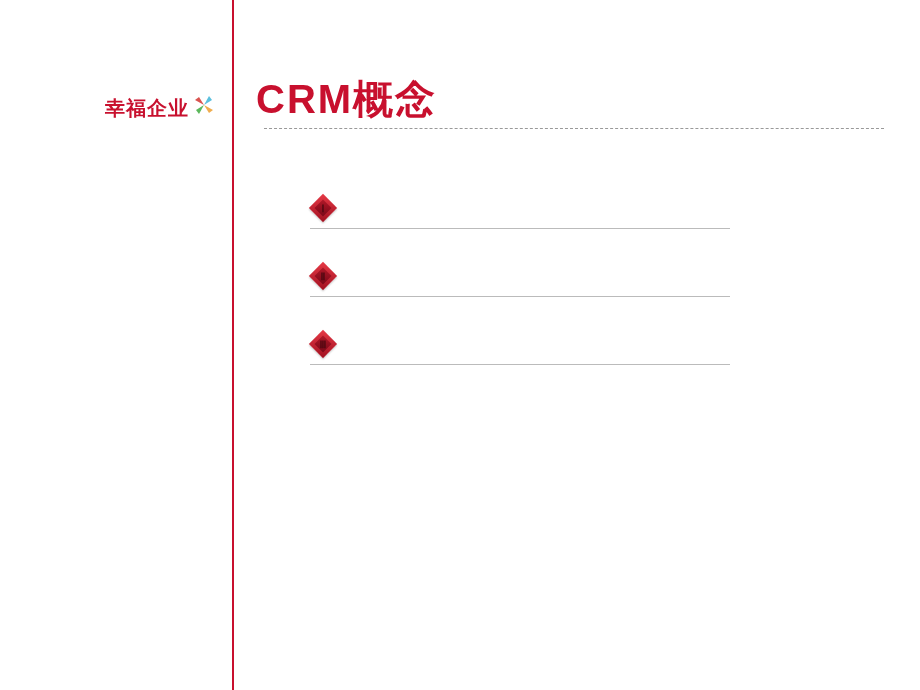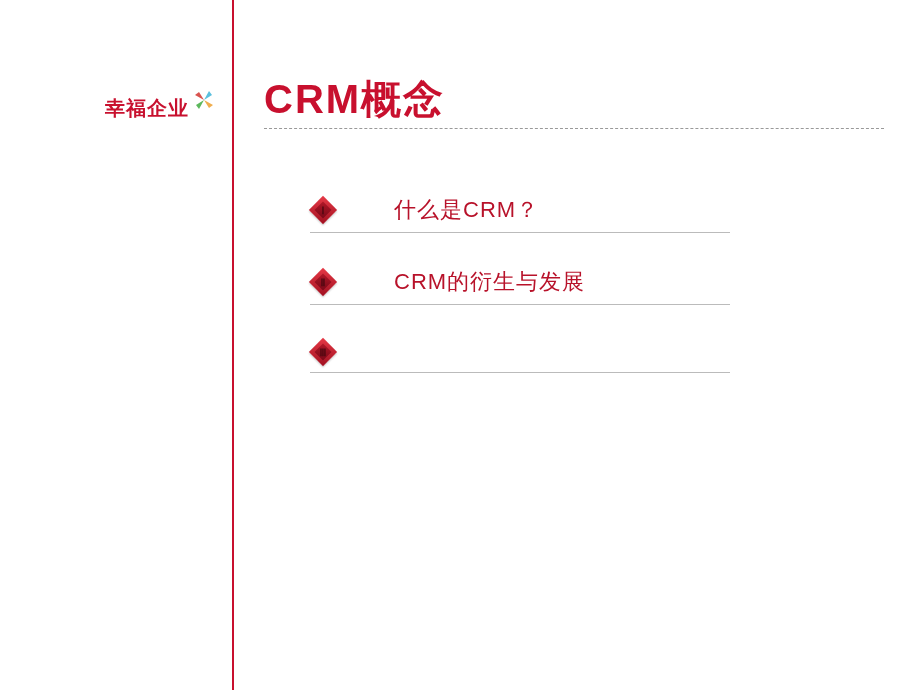--- a/index.html
+++ b/index.html
@@ -21,35 +21,35 @@
       top: 0;
       width: 2px;
       height: 690px;
       background: #c8102e;
     }
     .logo-container {
       position: absolute;
       left: 105px;
       top: 95px;
       display: flex;
-      align-items: flex-start;
+      align-items: flex-end;
     }
     .logo-text {
       color: #c8102e;
       font-size: 20px;
       font-weight: bold;
       letter-spacing: 1px;
     }
     .logo-icon {
       margin-left: 2px;
       margin-top: -8px;
     }
     .title {
       position: absolute;
-      left: 264px;
+      left: 256px;
       top: 72px;
       color: #c8102e;
       font-size: 40px;
       font-weight: bold;
       letter-spacing: 2px;
     }
     .title-divider {
       position: absolute;
       left: 264px;
       top: 128px;
@@ -137,31 +137,29 @@
 <div class="title-divider"></div>
 
 <div class="items-container">
   <div class="item">
     <div class="item-bullet">
       <div class="diamond">
           <div class="diamond-inner"></div>
         </div>
       <span class="bullet-number">Ⅰ</span>
     </div>
-    <span class="item-text">什么是CRM？</span>
     <div class="item-underline"></div>
   </div>
   <div class="item">
     <div class="item-bullet">
       <div class="diamond">
           <div class="diamond-inner"></div>
         </div>
       <span class="bullet-number">Ⅱ</span>
     </div>
-    <span class="item-text">CRM的衍生与发展</span>
     <div class="item-underline"></div>
   </div>
   <div class="item">
     <div class="item-bullet">
       <div class="diamond">
           <div class="diamond-inner"></div>
         </div>
       <span class="bullet-number">Ⅲ</span>
     </div>
     <div class="item-underline"></div>

